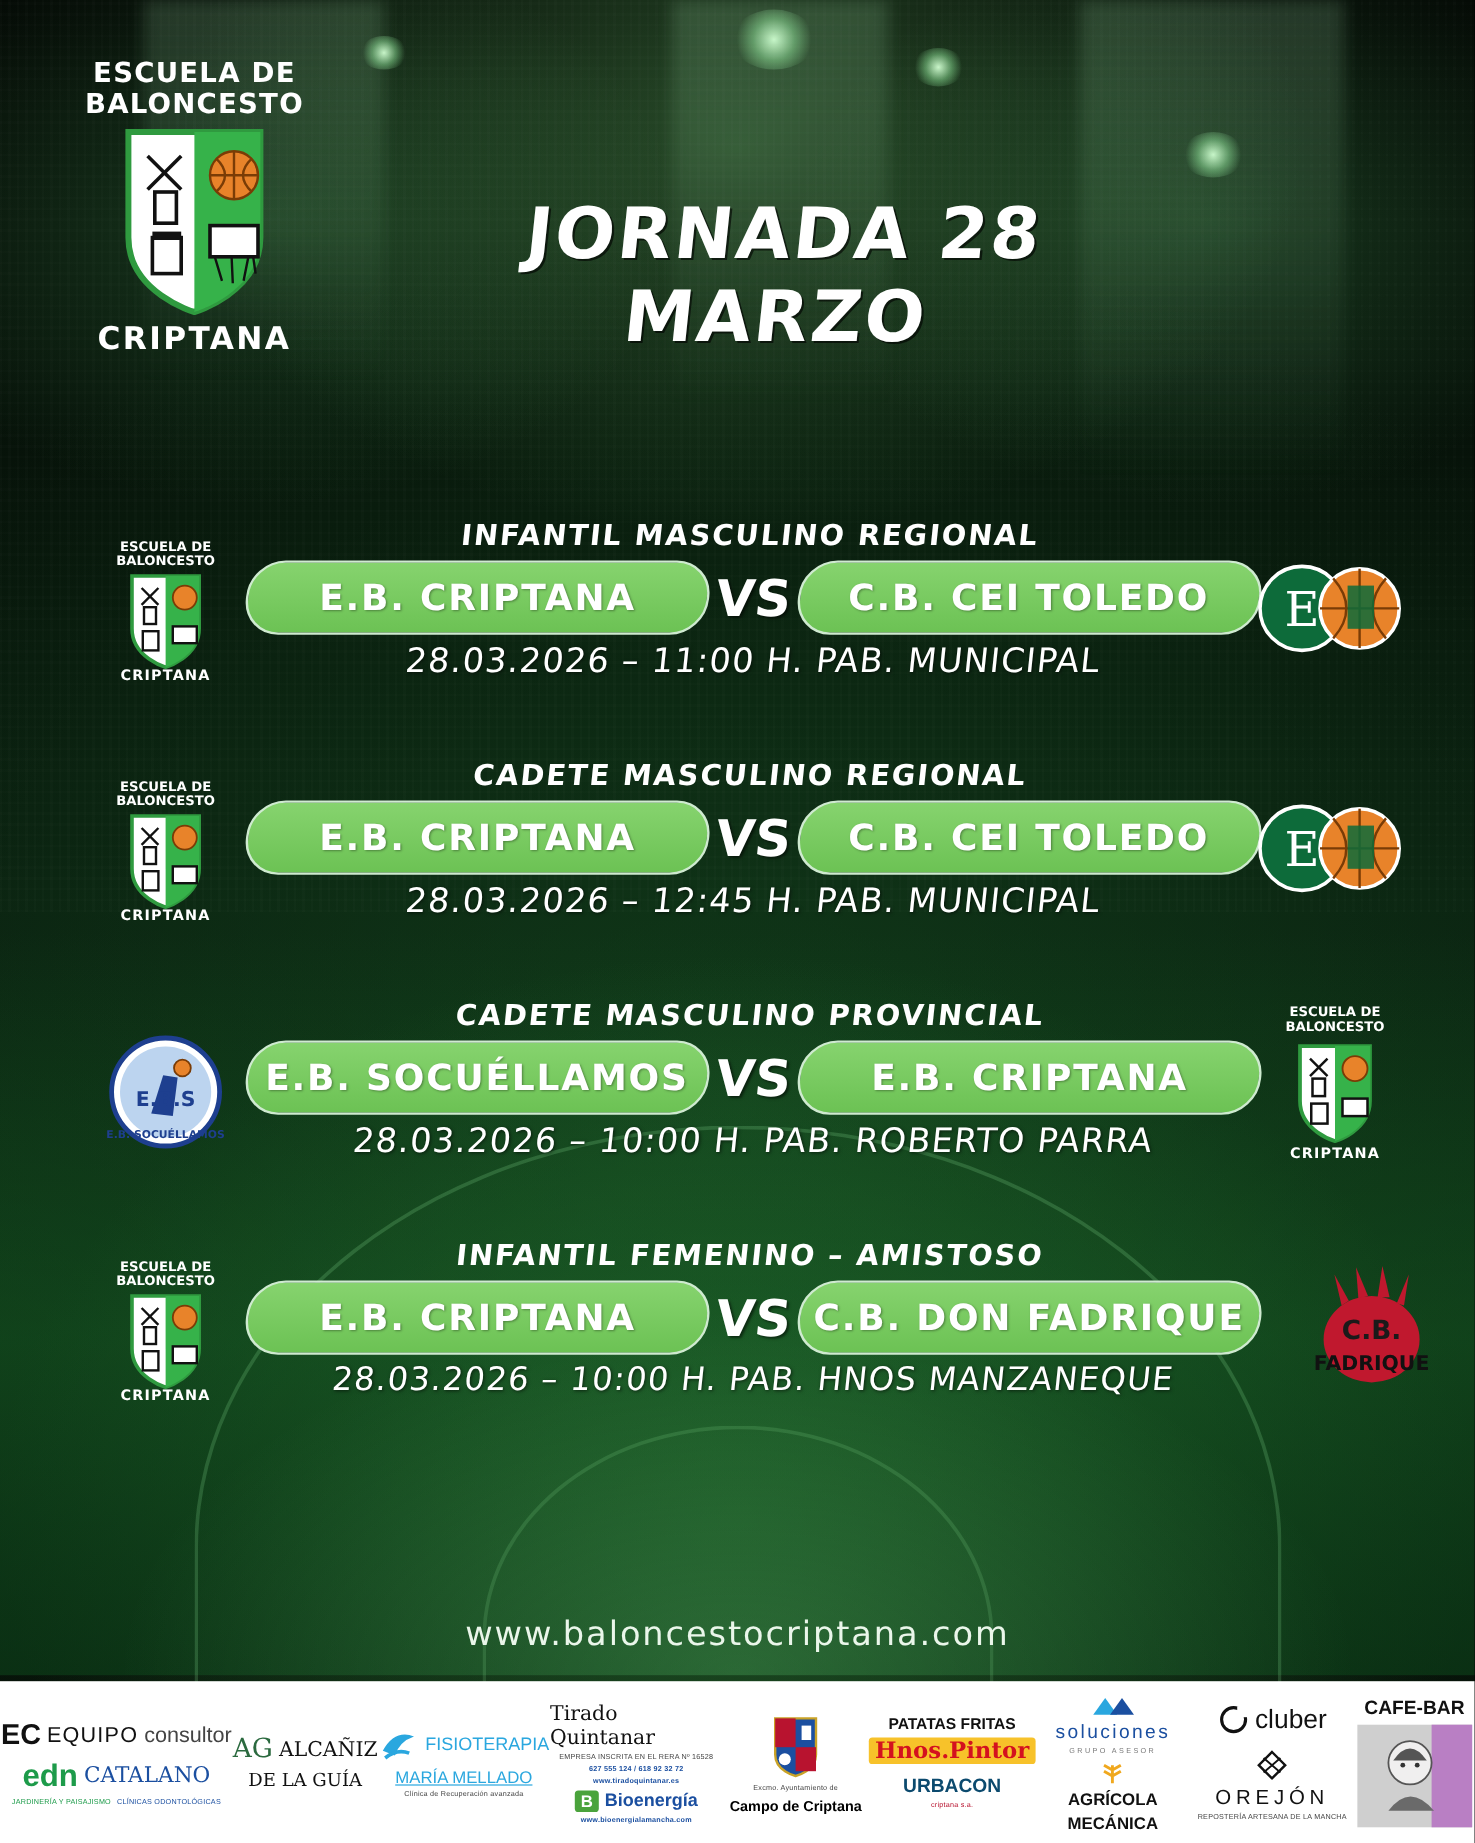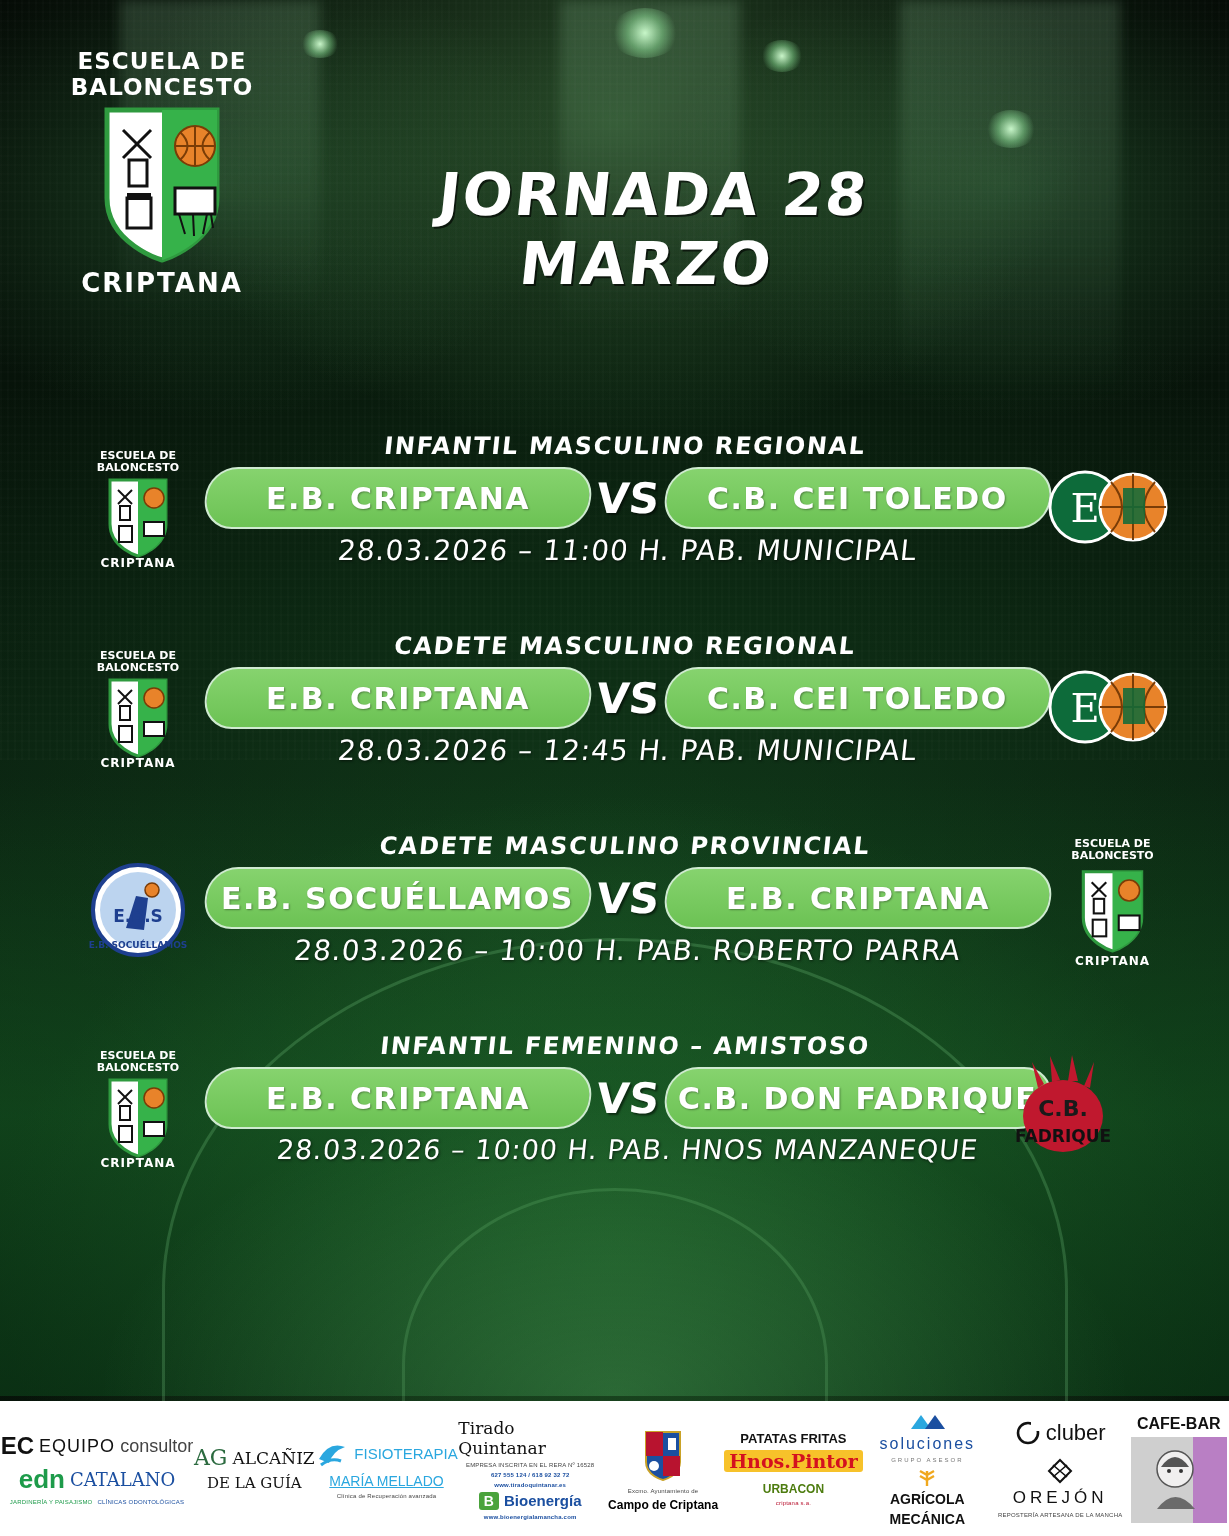--- a/index.html
+++ b/index.html
@@ -310,36 +310,37 @@
       <div class="row">
         <div class="team">
             <span>E.B. CRIPTANA</span>
           </div>
         <div class="vs">VS</div>
         <div class="team">
             <span>C.B. DON FADRIQUE</span>
           </div>
       </div>
       <div class="info" style="font-size:27px;">28.03.2026 – 10:00 H. PAB. HNOS MANZANEQUE</div>
-      <div class="logo-right" style="left:998px;top:20px;width:130px;height:115px;">
+      <div class="logo-right" style="left:1078px;top:20px;width:130px;height:115px;">
         <svg width="130" height="115" viewBox="0 0 130 115">
           <g fill="#c0182e">
             <path d="M40 40 L34 14 L46 36 Z"></path>
               <path d="M54 34 L52 8 L62 32 Z"></path>
             <path d="M70 33 L74 7 L80 33 Z"></path>
               <path d="M86 38 L96 14 L92 40 Z"></path>
             <ellipse cx="65" cy="68" rx="40" ry="36"></ellipse>
           </g>
           <text x="65" y="68" font-size="22" font-weight="bold" font-family="DejaVu Sans, sans-serif" fill="#1a1a1a" text-anchor="middle">C.B.</text>
           <text x="65" y="94" font-size="17" font-weight="bold" font-family="DejaVu Sans, sans-serif" fill="#111" text-anchor="middle">FADRIQUE</text>
         </svg>
       </div>
     </div>
   </div>
 
+  <div class="website">www.baloncestocriptana.com</div>
 
   <div class="sponsors">
 
     <div class="sp" style="flex:1.35;">
       <div class="l1">
         <span class="sp-text" style="font-size:24px;font-weight:bold;color:#111;">EC</span>
         <span class="sp-text" style="font-size:18px;color:#111;letter-spacing:1px;">EQUIPO</span>
         <span class="sp-text" style="font-size:18px;color:#444;">consultor</span>
       </div>
       <div class="l2">
@@ -417,21 +418,21 @@
     </div>
 
     <div class="sp" style="flex:0.95;">
       <div class="l2">
           <span class="sp-text" style="font-size:13px;font-weight:bold;color:#111;">PATATAS FRITAS</span>
         </div>
       <div class="l2">
           <span class="sp-text" style="font-size:19px;font-weight:bold;color:#d4111f;background:#f7c22a;padding:0 5px;border-radius:3px;font-family:'DejaVu Serif',serif;">Hnos.Pintor</span>
         </div>
       <div class="l2" style="margin-top:6px;">
-        <span class="sp-text" style="font-size:12px;font-weight:bold;color:#4d7c0f;">URBACON</span>
+        <span class="sp-text" style="font-size:16px;font-weight:bold;color:#0c4a6e;">URBACON</span>
       </div>
       <div class="l2">
           <span class="tiny" style="color:#b8132f;">criptana s.a.</span>
         </div>
     </div>
 
     <div class="sp" style="flex:0.9;">
       <svg width="40" height="20" viewBox="0 0 40 20">
         <path d="M4 18 L14 4 L24 18 Z" fill="#2aa7df"></path>
           <path d="M18 18 L28 4 L38 18 Z" fill="#1b4fa0"></path>

